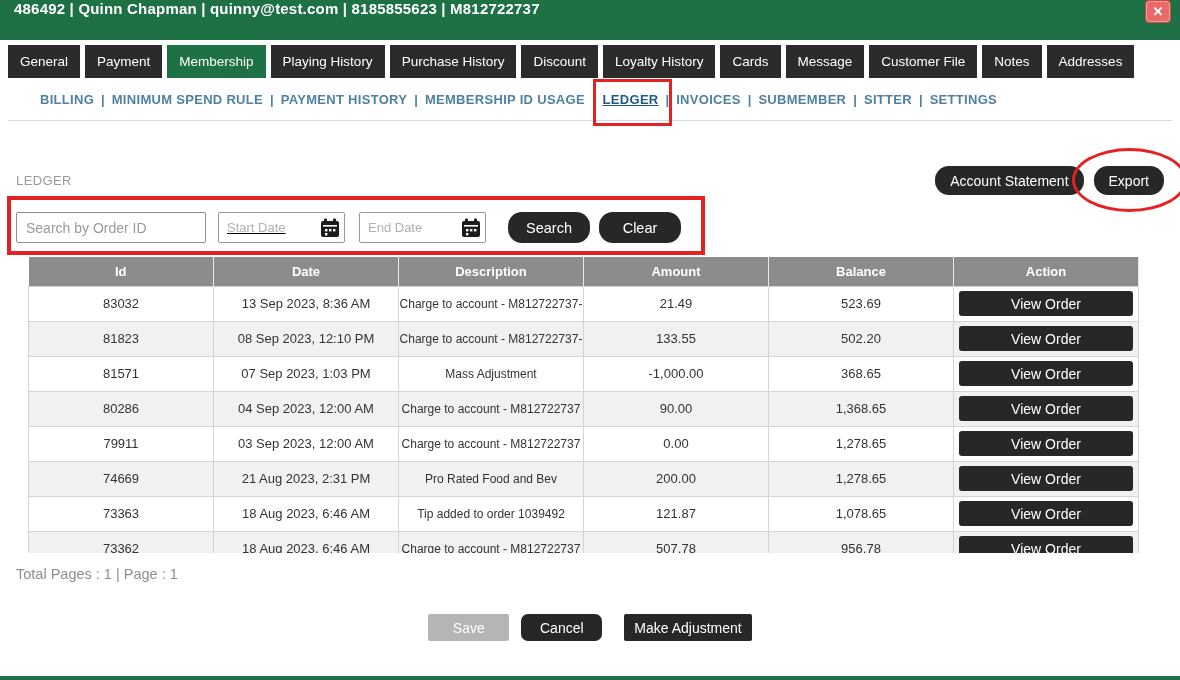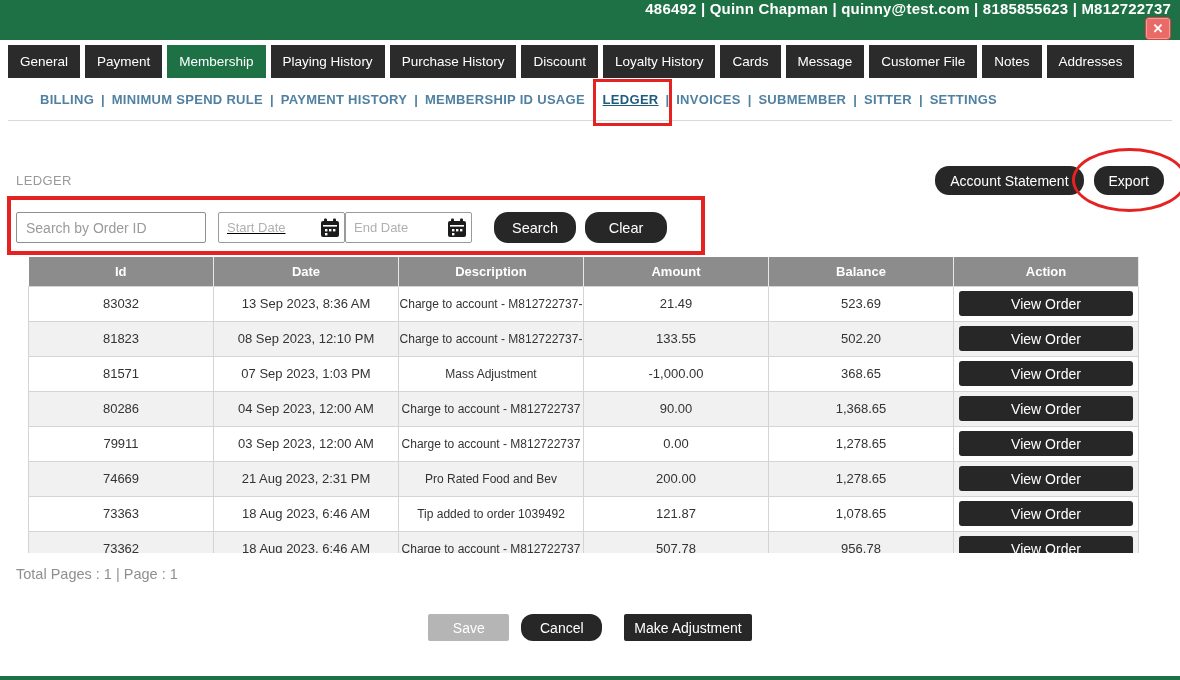--- a/index.html
+++ b/index.html
@@ -1,20 +1,20 @@
 <!DOCTYPE html>
 <html><head>
 <meta charset="utf-8">
 <style>
   * { box-sizing: border-box; margin: 0; padding: 0; }
   html, body { width: 1180px; height: 680px; overflow: hidden; }
   body { font-family: "Liberation Sans", sans-serif; background: #fff; position: relative; }
 
   
-  .titlebar { height: 40px; background: #1e7145; color: #fff; display: flex; align-items: flex-end; padding: 0 9px 0 14px; font-size: 15px; font-weight: bold; letter-spacing: .2px; flex-direction: column; }
+  .titlebar { height: 40px; background: #1e7145; color: #fff; display: flex; align-items: flex-start; padding: 0 9px 0 14px; font-size: 15px; font-weight: bold; letter-spacing: .2px; }
   .close-btn { margin-left: auto; width: 26px; height: 23px; background: #ea6a68; border: 1px solid #cf4745; border-radius: 4px; color: #fff; font-size: 13px; font-weight: bold; display: flex; align-items: center; justify-content: center; cursor: pointer; box-shadow: inset 0 0 0 1px rgba(255,255,255,.35); font-family: inherit; }
 
   
   .tabbar { display: flex; gap: 5px; padding: 5px 8px 0 8px; align-items: flex-end; }
   .tab { background: #2b2b2b; color: #fff; font-size: 13.5px; padding: 9px 12px 9px; white-space: nowrap; cursor: pointer; }
   .tab.active { background: #1e7145; }
 
   
   .subnav { margin: 14px 0 0 16px; font-size: 13px; font-weight: bold; color: #5081a1; white-space: nowrap; padding-left: 24px; }
   .subnav-item { display: inline-block; color: #5081a1; cursor: pointer; letter-spacing: .3px; }
@@ -33,39 +33,39 @@
   .export-wrap { position: relative; display: inline-block; }
   .annotation-ellipse { position: absolute; left: -22px; right: -23px; top: -18px; bottom: -17px; border: 3px solid #e52222; border-radius: 50%; pointer-events: none; }
 
   
   .search-row { display: flex; align-items: center; margin: 17px 0 0 16px; position: relative; }
   .search-input { width: 190px; height: 31px; border: 1px solid #8f8f8f; border-radius: 2px; padding: 0 9px; font-size: 14px; font-family: inherit; color: #701a75; }
   .search-input::placeholder { color: #9a9a9a; }
   .date-field { width: 127px; height: 31px; border: 1px solid #9a9a9a; border-radius: 2px; display: flex; align-items: center; background: #fff; cursor: pointer; }
   .date-field .ph { flex: 1; color: #b0b0b0; font-size: 13px; padding-left: 8px; }
   .cal-icon { width: 22px; height: 22px; margin-right: 3px; display: flex; }
-  .ml12 { margin-left: 12px; text-decoration: underline; } .ml14 { } .ml13 { margin-left: 22px; } .ml9 { margin-left: 9px; }
+  .ml12 { margin-left: 12px; text-decoration: underline; } .ml14 { margin-left: 14px; } .ml13 { margin-left: 22px; } .ml9 { margin-left: 9px; }
   .btn-search, .btn-clear { width: 82px; height: 31px; font-size: 14.5px; }
   .annotation-rect-search { position: absolute; left: -9px; top: -16px; width: 698px; height: 59px; border: 4px solid #e52222; pointer-events: none; }
 
   
   .table-wrap { margin: 14px 41px 0 28px; height: 296px; overflow: hidden; }
   table { width: 100%; border-collapse: collapse; table-layout: fixed; }
   thead th { background: #8c8c8c; color: #fff; font-size: 13px; font-weight: bold; height: 29px; border-right: 1px solid #e8e8e8; }
   tbody td { height: 35px; text-align: center; font-size: 13px; color: #333; border: 1px solid #d4d4d4; background: #fff; overflow: hidden; white-space: nowrap; }
   tbody tr:nth-child(even) td { background: #f1f1f1; }
   td.desc { font-size: 12px; }
   .view-order { width: calc(100% - 10px); height: 25px; font-size: 14px; border-radius: 3px; }
 
   .pagination { margin: 13px 0 0 16px; color: #8f8f8f; font-size: 14.5px; }
 
   
   .footer-buttons { display: flex; justify-content: center; align-items: flex-end; margin-top: 32px; gap: 12px; }
   .btn-save { width: 81px; height: 27px; background: #b5b5b5; color: #fff; border: none; border-radius: 2px; font-size: 14px; font-family: inherit; cursor: default; }
-  .btn-cancel { width: 81px; height: 27px; font-size: 14px; border-radius: 12px; }
+  .btn-cancel { width: 81px; height: 27px; font-size: 14px; border-radius: 7px; }
   .btn-makeadj { height: 27px; padding: 0 10px; font-size: 14px; margin-left: 10px; border-radius: 2px; }
 
   .bottom-strip { position: absolute; left: 0; right: 0; bottom: 0; height: 4px; background: #1e7145; }
 </style>
 </head>
 <body>
 
 <div class="titlebar">
   <span>486492 | Quinn  Chapman | quinny@test.com | 8185855623 | M812722737</span>
   <button class="close-btn">

